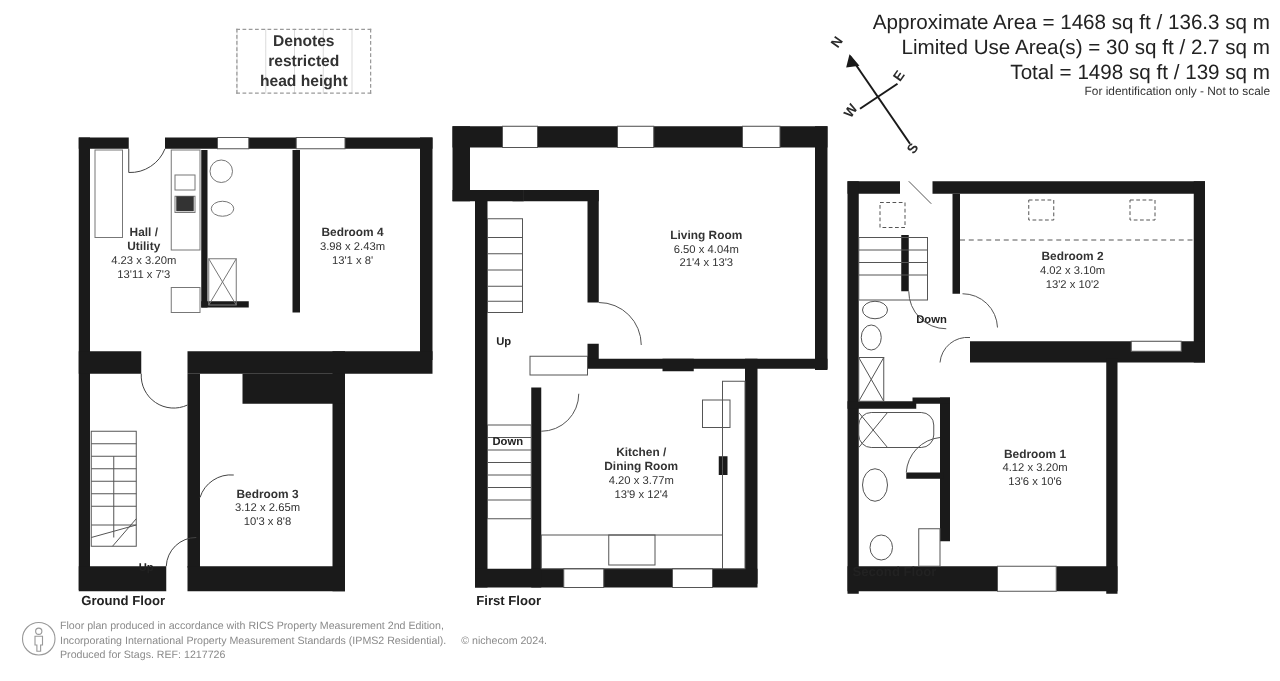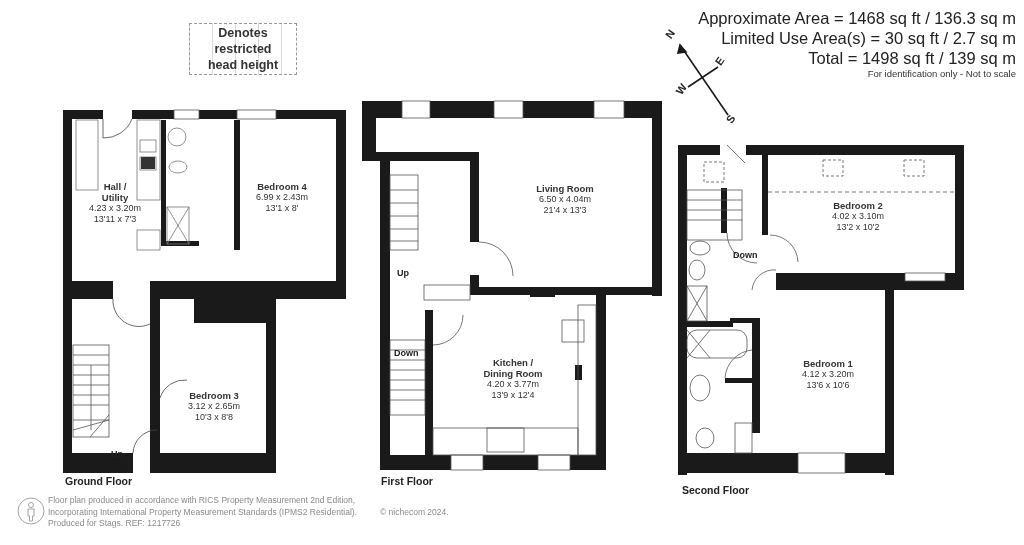--- a/index.html
+++ b/index.html
@@ -14,21 +14,21 @@
                 border:1px dashed #9a9a9a; box-sizing:border-box;
                 display:flex; align-items:center; justify-content:center; text-align:center;
                 font-weight:bold; font-size:12.5px; line-height:16px; color:#333;
                 background-image:linear-gradient(90deg, transparent 22px, rgba(150,150,150,0.35) 22px, rgba(150,150,150,0.35) 23px, transparent 23px);
                 background-size:23px 100%; }
   .room-label { position:absolute; text-align:center; font-size:9px; line-height:11px; color:#333; }
   .room-label .name { font-weight:bold; font-size:9.5px; }
   .floor-label { position:absolute; font-weight:bold; font-size:10.5px; color:#222; }
   .stair-label { position:absolute; font-weight:bold; font-size:9px; color:#222;margin-top:19px; }
   .footer { position:absolute; left:48px; top:495px; font-size:8.5px; line-height:11.5px; color:#8a8a8a; }
-  .footer .brand { margin-left:23px; }
+  .footer .brand { margin-left:12px; }
   .person-icon { position:absolute; left:17px; top:497px; width:28px; height:28px; }
 </style>
 </head>
 <body>
 
 <svg class="plan" width="1024" height="545" viewBox="0 0 1024 545">
   <defs>
     <marker id="ah" markerWidth="6" markerHeight="6" refX="5" refY="3" orient="auto">
       <path d="M0,0 L6,3 L0,6 Z" fill="#1a1a1a"></path>
     </marker>
@@ -221,21 +221,21 @@
 </div>
 
 <div class="room-label" style="left:80px;top:181px;width:70px;">
   <div class="name">Hall /</div>
   <div class="name">Utility</div>
   <div>4.23 x 3.20m</div>
   <div>13'11 x 7'3</div>
 </div>
 <div class="room-label" style="left:247px;top:181px;width:70px;">
   <div class="name">Bedroom 4</div>
-  <div>6.99 x 2.43m</div>
+  <div>3.98 x 2.43m</div>
   <div>13'1 x 8'</div>
 </div>
 <div class="room-label" style="left:178px;top:390px;width:72px;">
   <div class="name">Bedroom 3</div>
   <div>3.12 x 2.65m</div>
   <div>10'3 x 8'8</div>
 </div>
 <div class="stair-label" style="left:111px;top:430px;">Up</div>
 <div class="floor-label" style="left:65px;top:475px;">Ground Floor</div>
 
@@ -258,21 +258,21 @@
   <div class="name">Bedroom 2</div>
   <div>4.02 x 3.10m</div>
   <div>13'2 x 10'2</div>
 </div>
 <div class="room-label" style="left:788px;top:358px;width:80px;">
   <div class="name">Bedroom 1</div>
   <div>4.12 x 3.20m</div>
   <div>13'6 x 10'6</div>
 </div>
 <div class="stair-label" style="left:733px;top:231px;">Down</div>
-<div class="floor-label" style="left:682px;top:484px;">Second Floor</div>
+<div class="floor-label" style="left:682px;top:452px;">Second Floor</div>
 
 <svg class="person-icon" viewBox="0 0 28 28">
   <circle cx="14" cy="14" r="13" fill="none" stroke="#999" stroke-width="0.9"></circle>
   <circle cx="14" cy="8" r="2.5" fill="none" stroke="#999" stroke-width="0.9"></circle>
   <path d="M11,12 L17,12 L17,19 L15.5,19 L15.5,24 L12.5,24 L12.5,19 L11,19 Z" fill="none" stroke="#999" stroke-width="0.9"></path>
 </svg>
 <div class="footer">
   <div>Floor plan produced in accordance with RICS Property Measurement 2nd Edition,</div>
   <div><span>Incorporating International Property Measurement Standards (IPMS2 Residential).</span><span class="brand">© nichecom 2024.</span></div>
   <div>Produced for Stags.   REF: 1217726</div>

